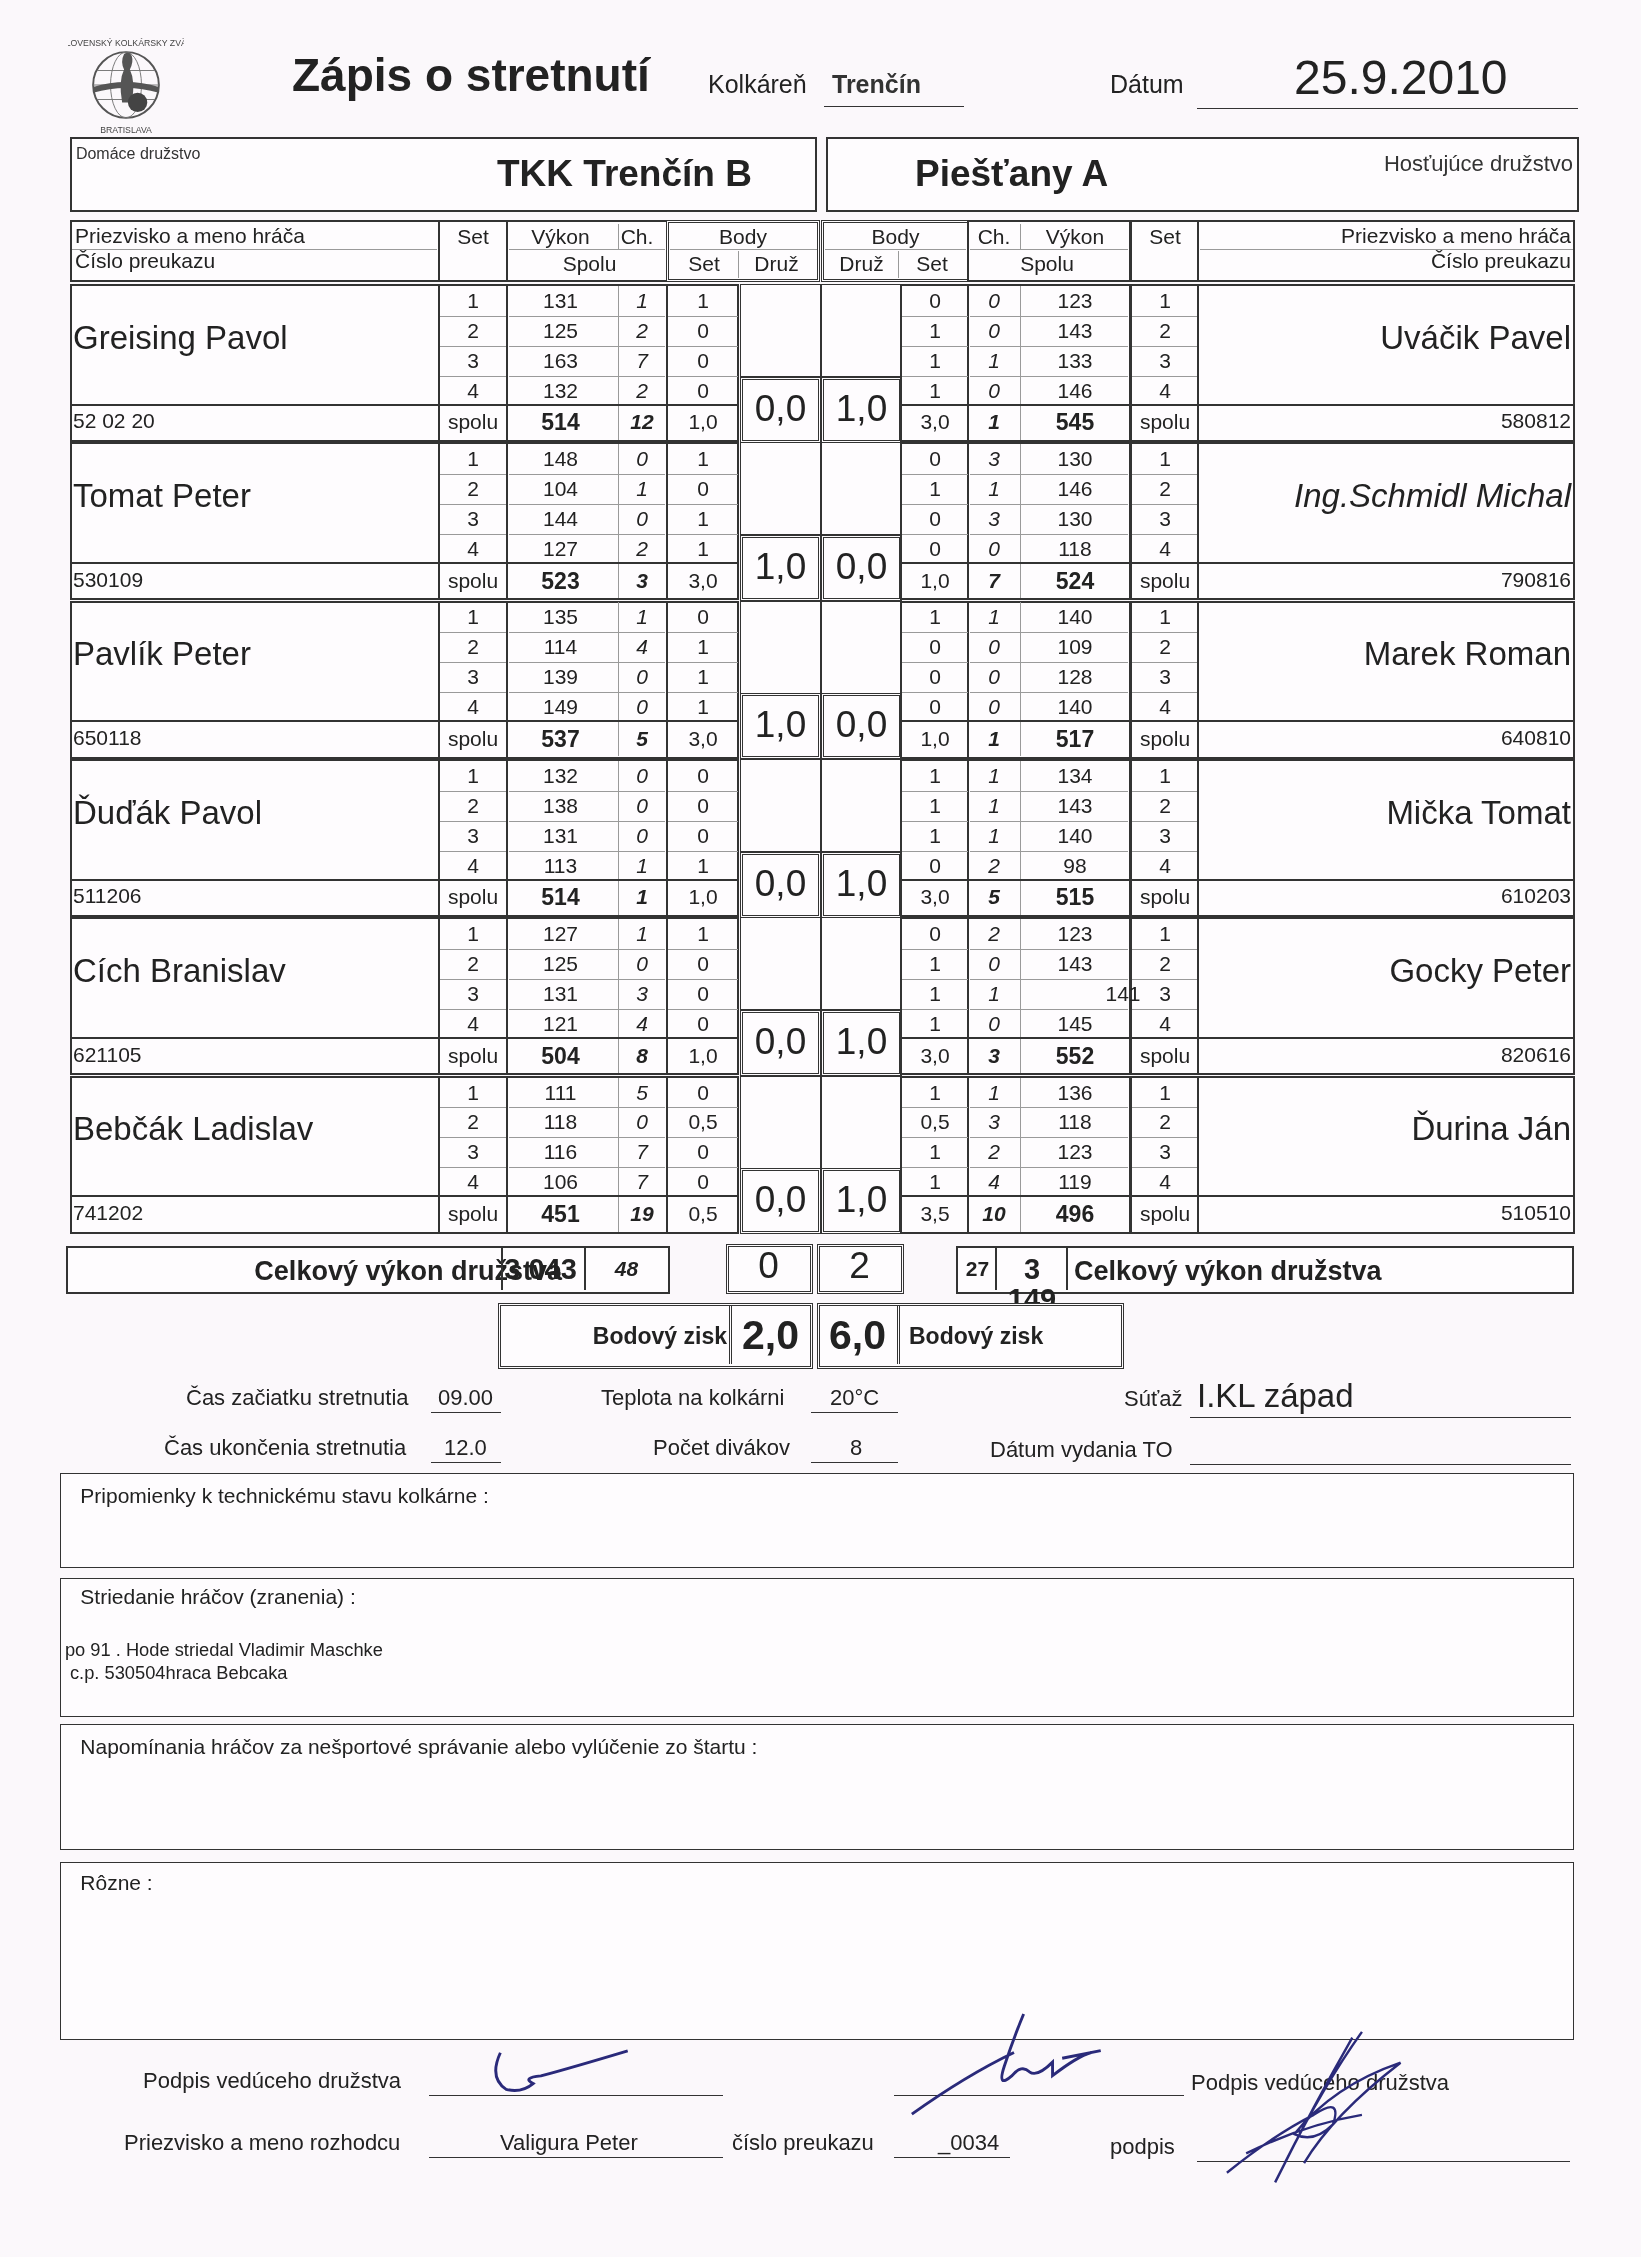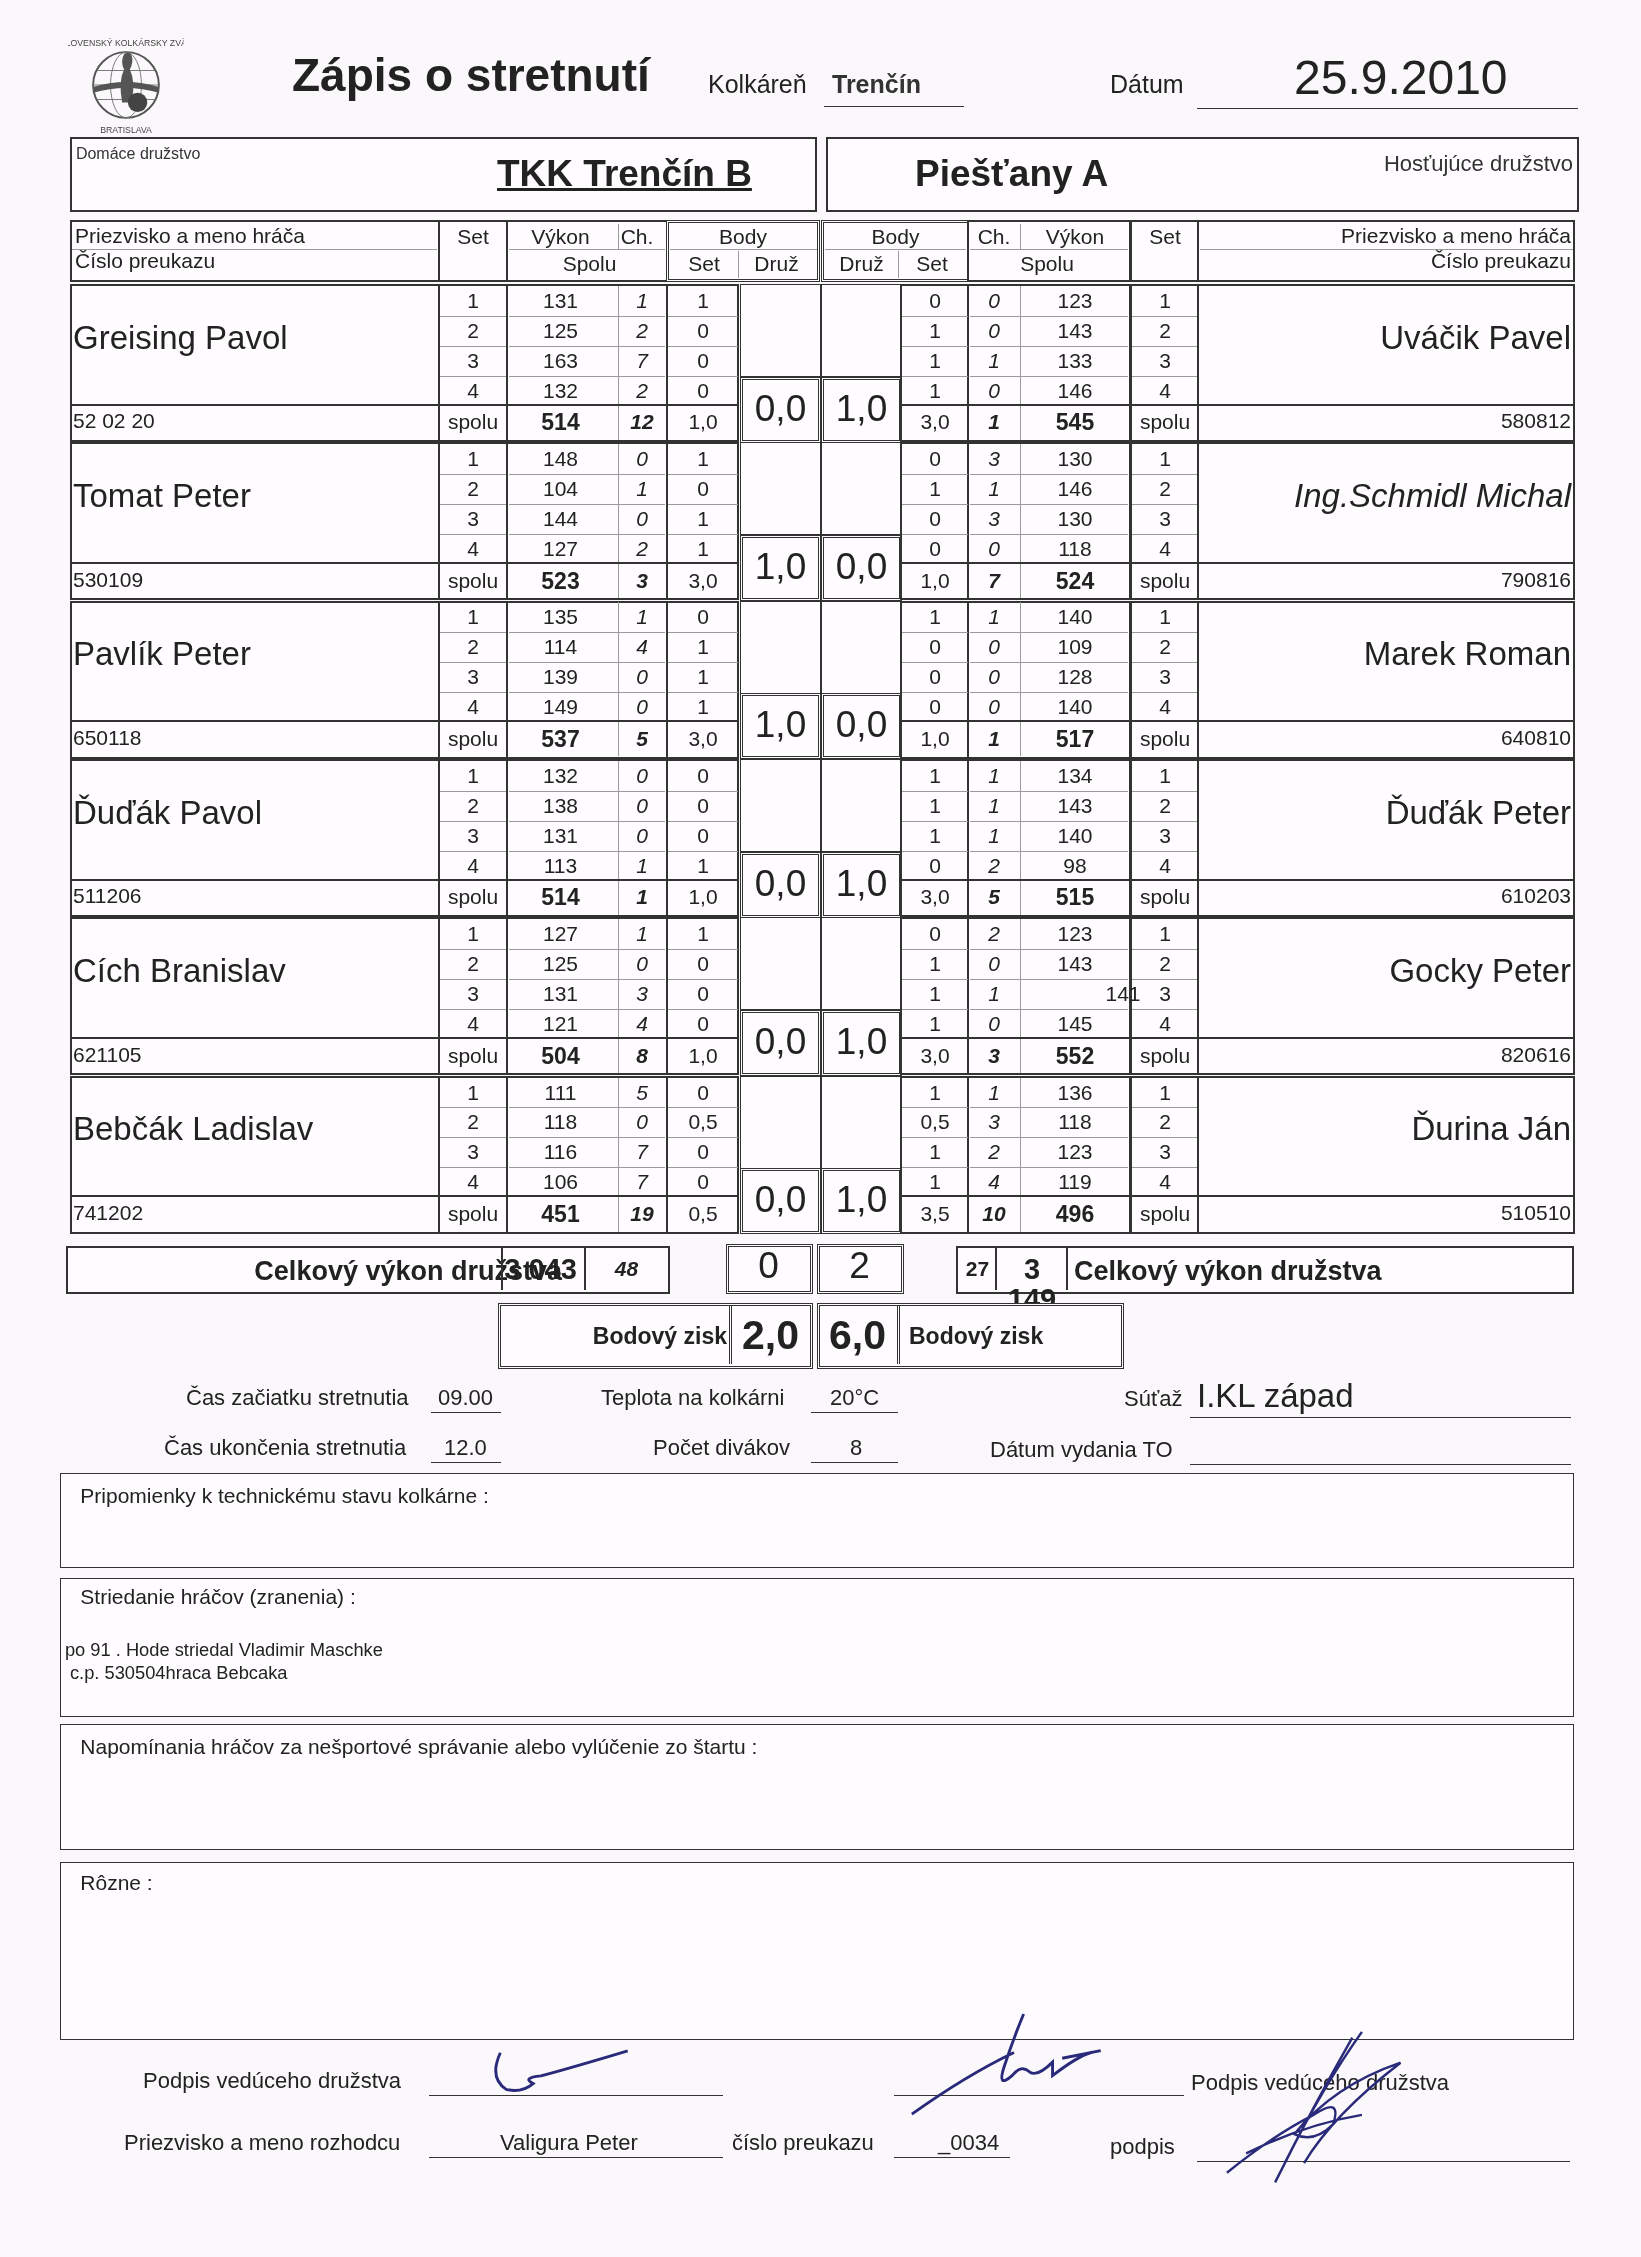--- a/index.html
+++ b/index.html
@@ -42,21 +42,21 @@
 <div class="t bold" style="left:292px;top:48px;font-size:46px;">Zápis o stretnutí</div>
 <div class="t" style="left:708px;top:70px;font-size:25px;">Kolkáreň</div>
 <div class="t bold" style="left:832px;top:70px;font-size:25px;color:#333;">Trenčín</div>
 <div class="line" style="left:824px;top:106px;width:140px;"></div>
 <div class="t" style="left:1110px;top:70px;font-size:25px;">Dátum</div>
 <div class="t" style="left:1294px;top:50px;font-size:48px;">25.9.2010</div>
 <div class="line" style="left:1197px;top:108px;width:381px;"></div>
 
 <div class="box" style="left:70px;top:137px;width:747px;height:75px;">
   <div class="t lbl" style="left:3.9px;top:5.8px;font-size:16px;">Domáce družstvo</div>
-  <div class="t bold" style="left:425px;top:13.5px;font-size:37px;text-decoration:underline;">TKK Trenčín B</div>
+  <div class="t bold" style="left:425px;top:13.5px;font-size:37px;">TKK Trenčín B</div>
 </div>
 <div class="box" style="left:826px;top:137px;width:753px;height:75px;">
   <div class="t bold" style="left:87px;top:13.5px;font-size:37px;">Piešťany A</div>
   <div class="t lbl" style="right:3.9px;top:11.6px;font-size:22px;">Hosťujúce družstvo</div>
 </div>
 
 <div id="headers"></div>
 
 <div id="home-blocks"></div>
 <div id="guest-blocks"></div>
@@ -498,21 +498,21 @@
 <div class="cell ital" style="left:969px;top:851px;width:50px;">2</div>
 <div class="cell" style="left:1023px;top:851px;width:104px;">98</div>
 <div class="cell" style="left:1132px;top:851px;width:66px;">4</div>
 <div class="thick-h" style="left:900px;top:879px;width:299px;"></div>
 <div class="cell" style="left:902px;top:882px;width:66px;">3,0</div>
 <div class="cell bold ital" style="left:969px;top:882px;width:50px;">5</div>
 <div class="cell bold" style="left:1023px;top:882px;width:104px;font-size:23px;">515</div>
 <div class="cell" style="left:1132px;top:882px;width:66px;">spolu</div>
 <div class="box" style="left:1197px;top:759px;width:378px;height:158px;"></div>
 <div class="thick-h" style="left:1197px;top:879px;width:378px;"></div>
-<div class="t player-name" style="right:70px;top:794px;">Ďuďák Peter</div>
+<div class="t player-name" style="right:70px;top:794px;">Mička Tomat</div>
 <div class="t" style="right:70px;top:884px;font-size:21px;">610203</div>
 <div class="box" style="left:70px;top:917px;width:371px;height:158px;"></div>
 <div class="thick-h" style="left:70px;top:1037px;width:371px;"></div>
 <div class="t player-name" style="left:73px;top:952px;">Cích Branislav</div>
 <div class="t" style="left:73px;top:1043px;font-size:21px;">621105</div>
 <div class="box" style="left:438px;top:917px;width:70px;height:158px;"></div>
 <div class="box" style="left:506px;top:917px;width:162px;height:158px;"></div>
 <div class="vl" style="left:618px;top:919px;height:154px;"></div>
 <div class="box" style="left:666px;top:917px;width:73px;height:158px;"></div>
 <div class="cell" style="left:440px;top:919px;width:66px;">1</div>

